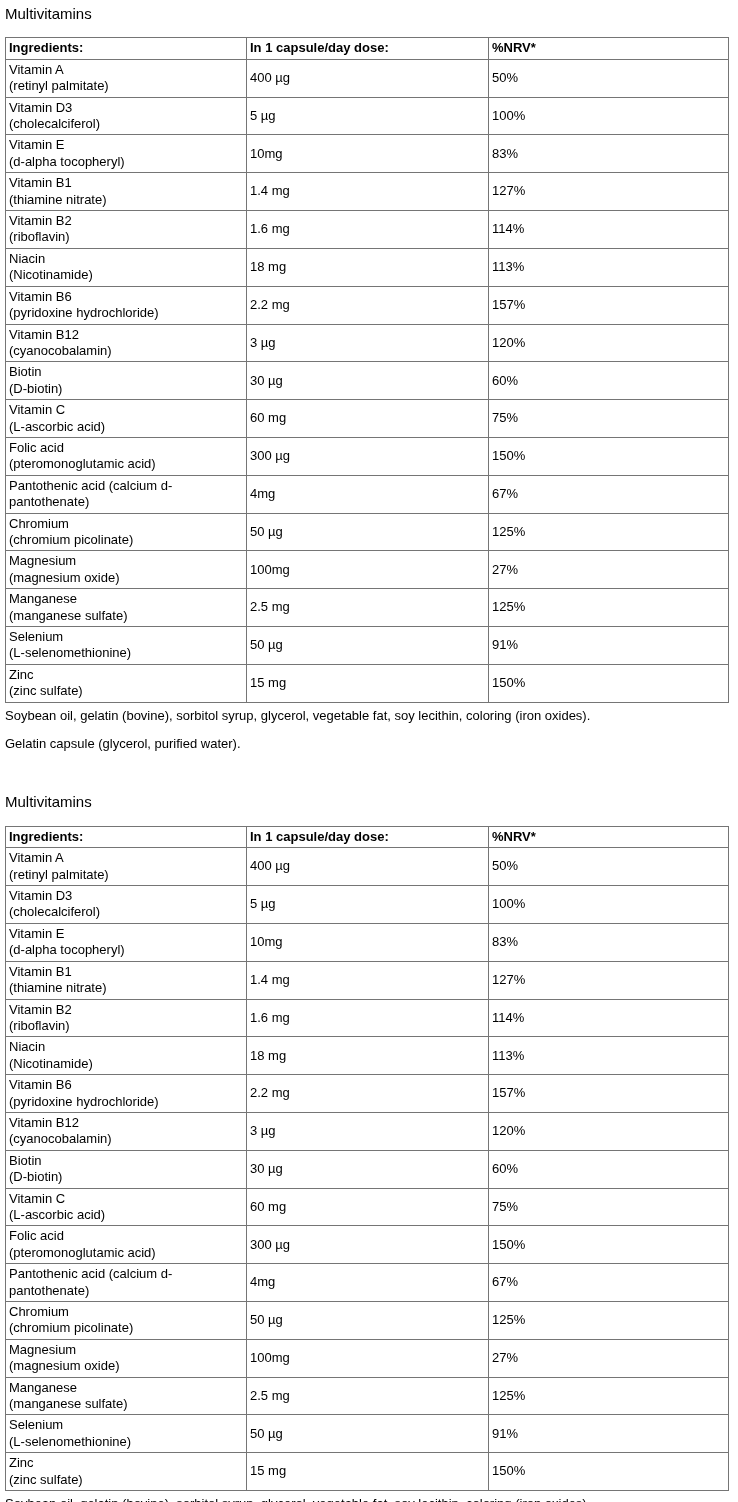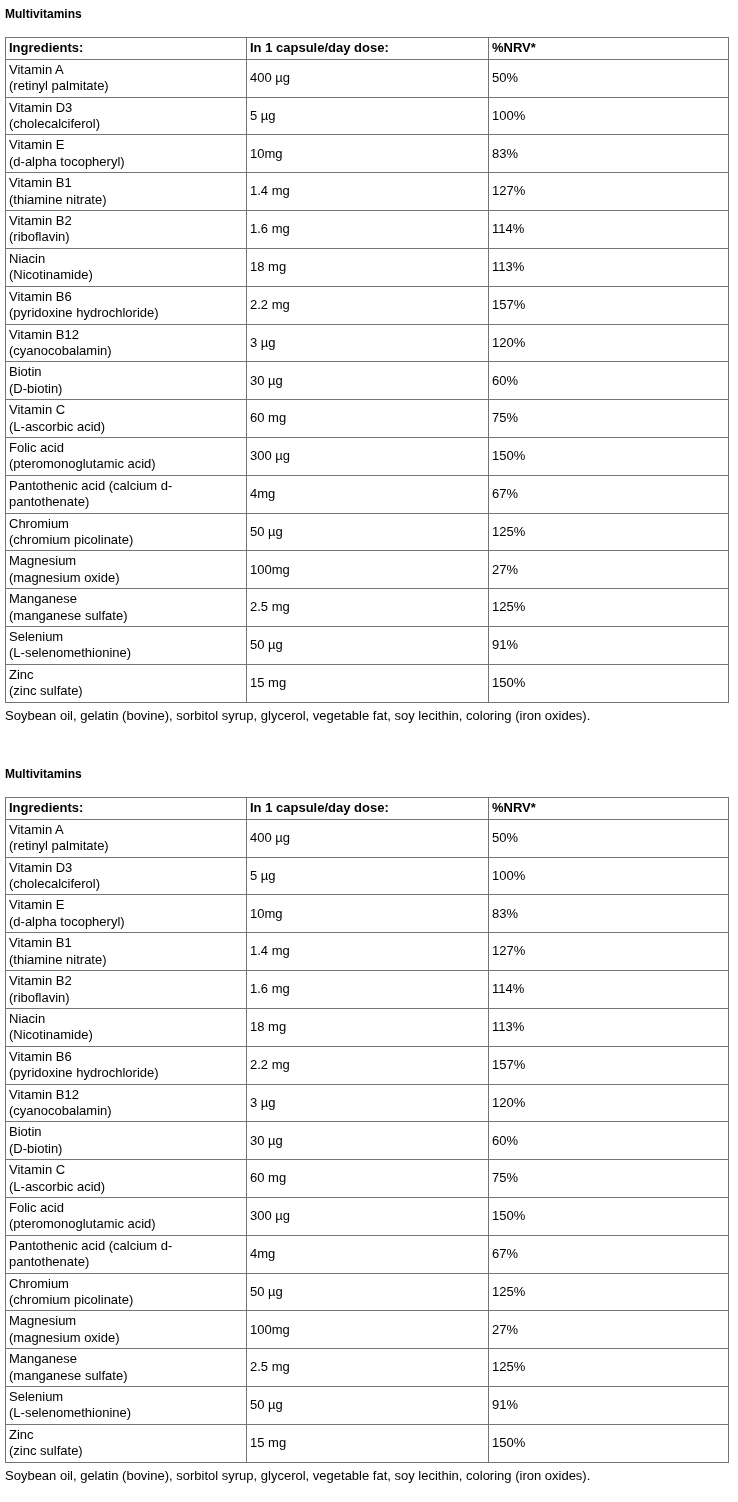--- a/index.html
+++ b/index.html
@@ -12,22 +12,22 @@
     line-height: 16.4px;
   }
   body {
     width: 738px;
     min-height: 1502px;
     padding: 6px 5px 0 5px;
   }
   .section { }
   .section + .section { margin-top: 42px; }
   .heading {
-    font-size: 12px;
-    font-weight: bold;
+    font-size: 15px;
+    font-weight: normal;
     margin: 0 0 15px 0;
     line-height: 16.4px;
   }
   table.ingredients-table {
     border-collapse: collapse;
     table-layout: fixed;
     width: 723px;
   }
   col.c1 { width: 241px; }
   col.c2 { width: 242px; }
@@ -220,20 +220,21 @@
     <td>
       <span class="ing-name">Zinc</span>
       <span class="ing-detail">(zinc sulfate)</span>
     </td>
     <td>15 mg</td>
     <td>150%</td>
   </tr>
 </tbody>
     </table>
     <p class="footnote-bold">Soybean oil, gelatin (bovine), sorbitol syrup, glycerol, vegetable fat, soy lecithin, coloring (iron oxides).</p>
+    <p class="footnote">Gelatin capsule (glycerol, purified water).</p>
   </section>
 
   <section class="section">
     <h2 class="heading">Multivitamins</h2>
     <table class="ingredients-table">
       <colgroup>
         <col class="c1">
           <col class="c2">
           <col class="c3">
       </colgroup>

